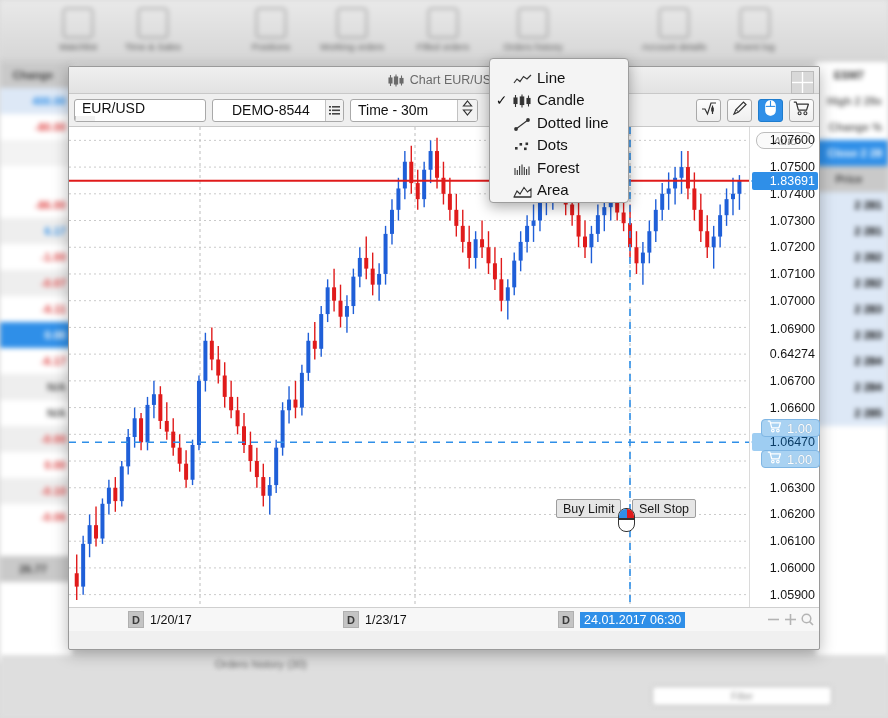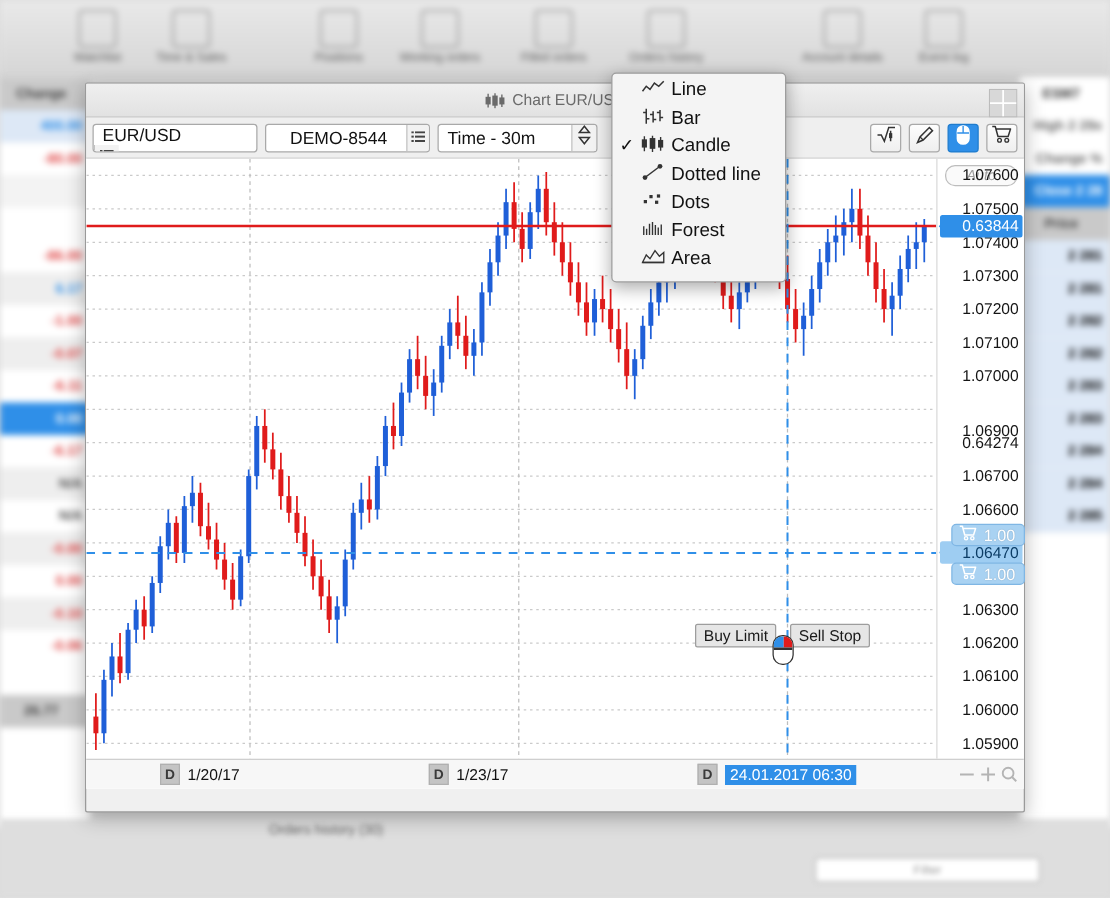--- a/index.html
+++ b/index.html
@@ -195,21 +195,21 @@
   .mc-bar { position: absolute; left: 0; right: 0; top: 42%; height: 1.6px; background: #333; }
 
   
   .menu {
     position: absolute; left: 489px; top: 58px; width: 140px;
     background: #f4f4f4; border: 1px solid #9d9d9d; border-radius: 4px;
     box-shadow: 0 4px 14px rgba(0,0,0,0.33);
     padding: 4px 0; z-index: 40;
   }
   .menu-item {
-    height: 22.5px; display: flex; align-items: flex-start;
+    height: 22.5px; display: flex; align-items: flex-end;
     font-size: 15px; color: #111; padding-left: 4px;
   }
   .mi-check { width: 15px; font-size: 14px; color: #111; text-align: center; }
   .mi-icon { width: 26px; display: flex; align-items: center; justify-content: center; }
   .mi-label { padding-left: 2px; }
 </style>
 </head>
 <body>
 
 <div id="root">
@@ -653,33 +653,33 @@
       <div class="yaxis">
         <div class="auto-btn">Auto</div>
         <div id="yticks">
             <div class="ytick" style="top: 13.3611px;">1.07600</div>
             <div class="ytick" style="top: 40.0833px;">1.07500</div>
             <div class="ytick" style="top: 66.8056px;">1.07400</div>
             <div class="ytick" style="top: 93.5278px;">1.07300</div>
             <div class="ytick" style="top: 120.25px;">1.07200</div>
             <div class="ytick" style="top: 146.972px;">1.07100</div>
             <div class="ytick" style="top: 173.694px;">1.07000</div>
-            <div class="ytick" style="top: 218px;">1.06900</div>
+            <div class="ytick" style="top: 202px;">1.06900</div>
             <div class="ytick" style="top: 227.139px;">0.64274</div>
             <div class="ytick" style="top: 253.861px;">1.06700</div>
             <div class="ytick" style="top: 280.583px;">1.06600</div>
             <div class="ytick" style="top: 307.306px;">1.06500</div>
             <div class="ytick" style="top: 334.028px;">1.06400</div>
             <div class="ytick" style="top: 360.75px;">1.06300</div>
             <div class="ytick" style="top: 387.472px;">1.06200</div>
             <div class="ytick" style="top: 414.194px;">1.06100</div>
             <div class="ytick" style="top: 440.917px;">1.06000</div>
             <div class="ytick" style="top: 467.639px;">1.05900</div>
           </div>
-        <div class="ybadge" id="badge-cur" style="top: 53.7117px;">0.63844</div>
+        <div class="ybadge" id="badge-cur" style="top: 53.7117px;">1.83691</div>
         <div class="ybadge lite" id="badge-cursor" style="top: 315.322px;">1.06470</div>
       </div>
 
       <div class="order-badge" style="left:692px; top:292px;">
         <span>
           <svg width="15" height="13" viewBox="0 0 17 15">
             <path d="M0.8 1.2 H3.2 L5.4 9.2 H13.5 L15.4 3.2 H4" fill="none" stroke="#fff" stroke-width="1.4" stroke-linejoin="round"></path>
             <circle cx="6.6" cy="12.2" r="1.5" fill="none" stroke="#fff" stroke-width="1.3"></circle>
             <circle cx="12.4" cy="12.2" r="1.5" fill="none" stroke="#fff" stroke-width="1.3"></circle>
           </svg>
@@ -749,39 +749,20 @@
     <div class="menu-item">
       <span class="mi-check"></span>
       <span class="mi-icon">
         <svg width="19" height="13" viewBox="0 0 19 13">
           <polyline points="1,10 4,6 7,8.5 10.5,3.5 14,6 18,2" fill="none" stroke="#333" stroke-width="1.2"></polyline>
         </svg>
       </span>
       <span class="mi-label">Line</span>
     </div>
 
-    <div class="menu-item">
-      <span class="mi-check"></span>
-      <span class="mi-icon">
-        <svg width="19" height="14" viewBox="0 0 19 14">
-          <g stroke="#333" stroke-width="1.2">
-            <line x1="4" y1="1" x2="4" y2="13"></line>
-              <line x1="1.5" y1="4" x2="4" y2="4"></line>
-              <line x1="4" y1="9" x2="6.5" y2="9"></line>
-            <line x1="9.5" y1="3" x2="9.5" y2="12"></line>
-              <line x1="7" y1="5.5" x2="9.5" y2="5.5"></line>
-              <line x1="9.5" y1="9.5" x2="12" y2="9.5"></line>
-            <line x1="15" y1="2" x2="15" y2="11"></line>
-              <line x1="12.5" y1="4" x2="15" y2="4"></line>
-              <line x1="15" y1="8" x2="17.5" y2="8"></line>
-          </g>
-        </svg>
-      </span>
-      <span class="mi-label">Bar</span>
-    </div>
 
     <div class="menu-item">
       <span class="mi-check">✓</span>
       <span class="mi-icon">
         <svg width="20" height="14" viewBox="0 0 20 14">
           <g stroke="#333" stroke-width="1.1" fill="#333">
             <line x1="3.5" y1="1" x2="3.5" y2="13"></line>
               <rect x="2" y="4" width="3" height="5.5"></rect>
             <line x1="10" y1="0.5" x2="10" y2="13.5"></line>
               <rect x="8.3" y="3" width="3.4" height="7.5"></rect>

